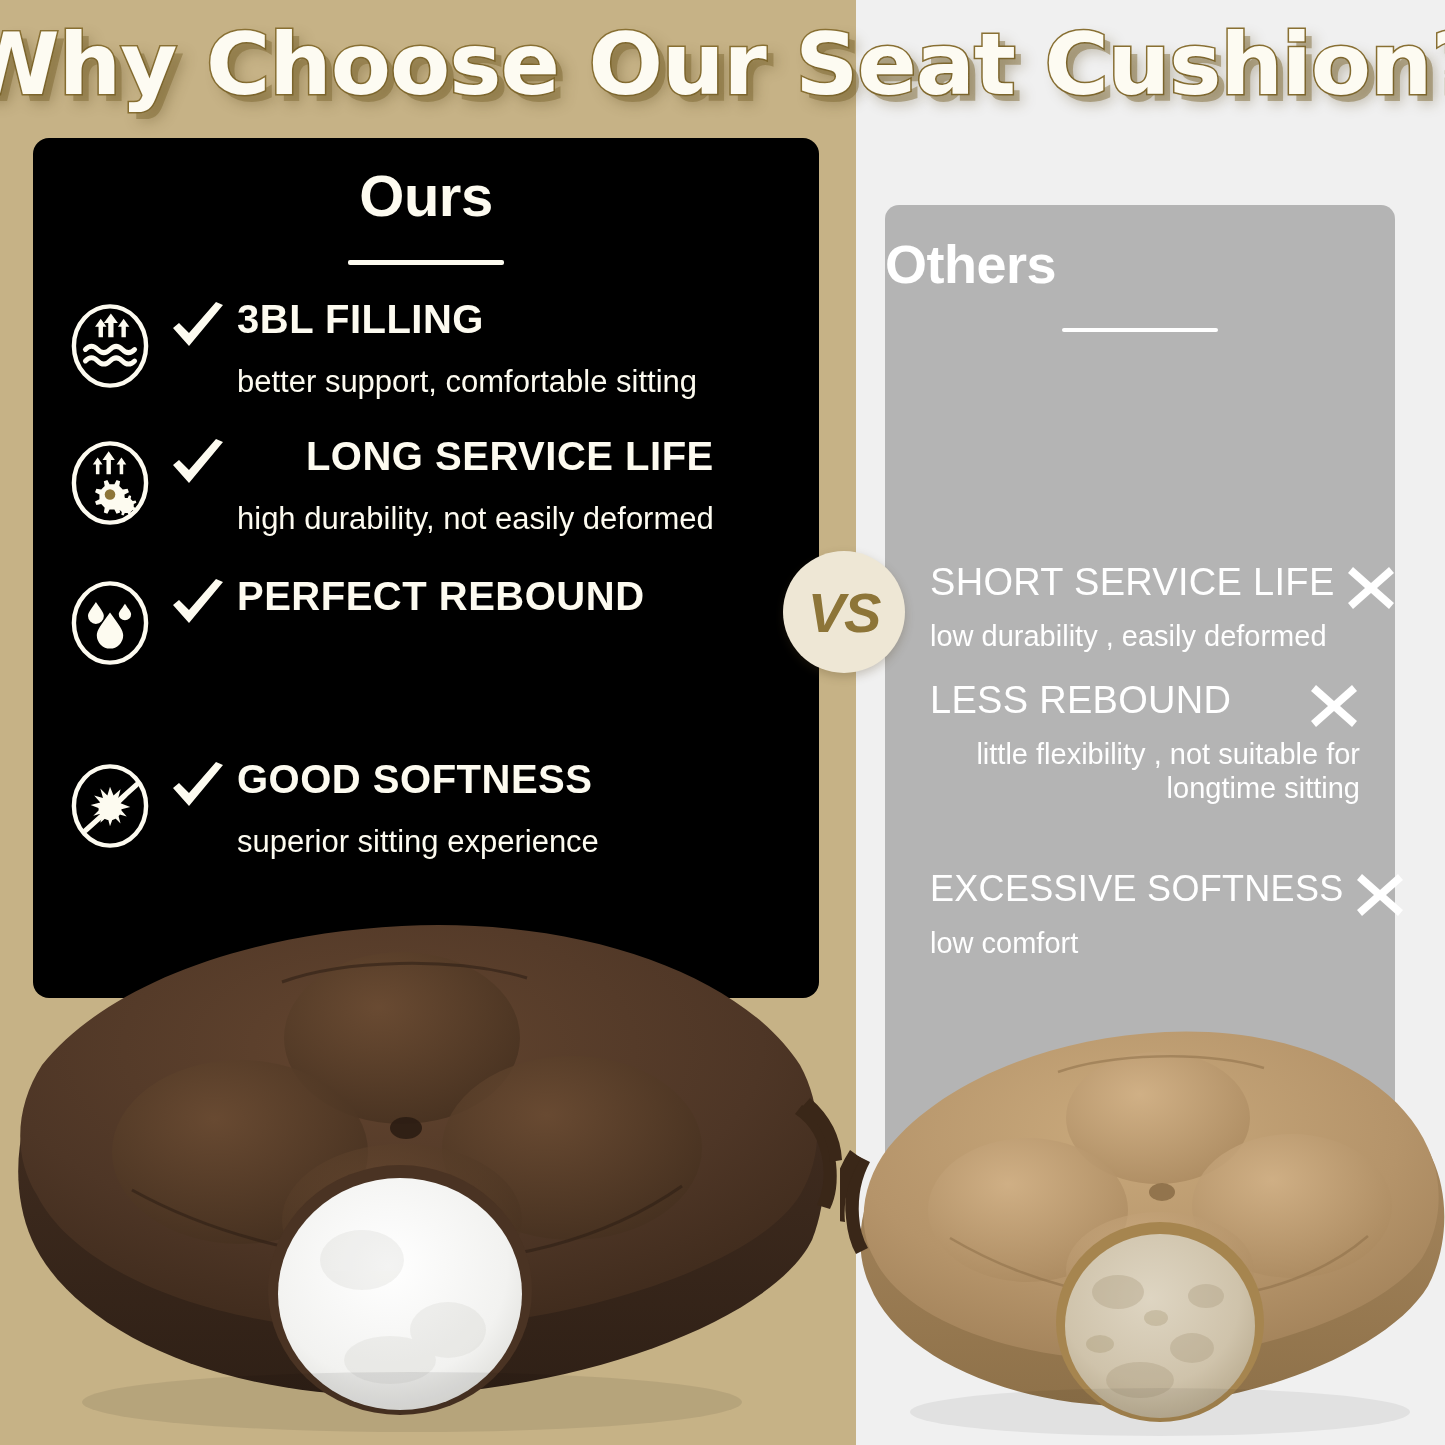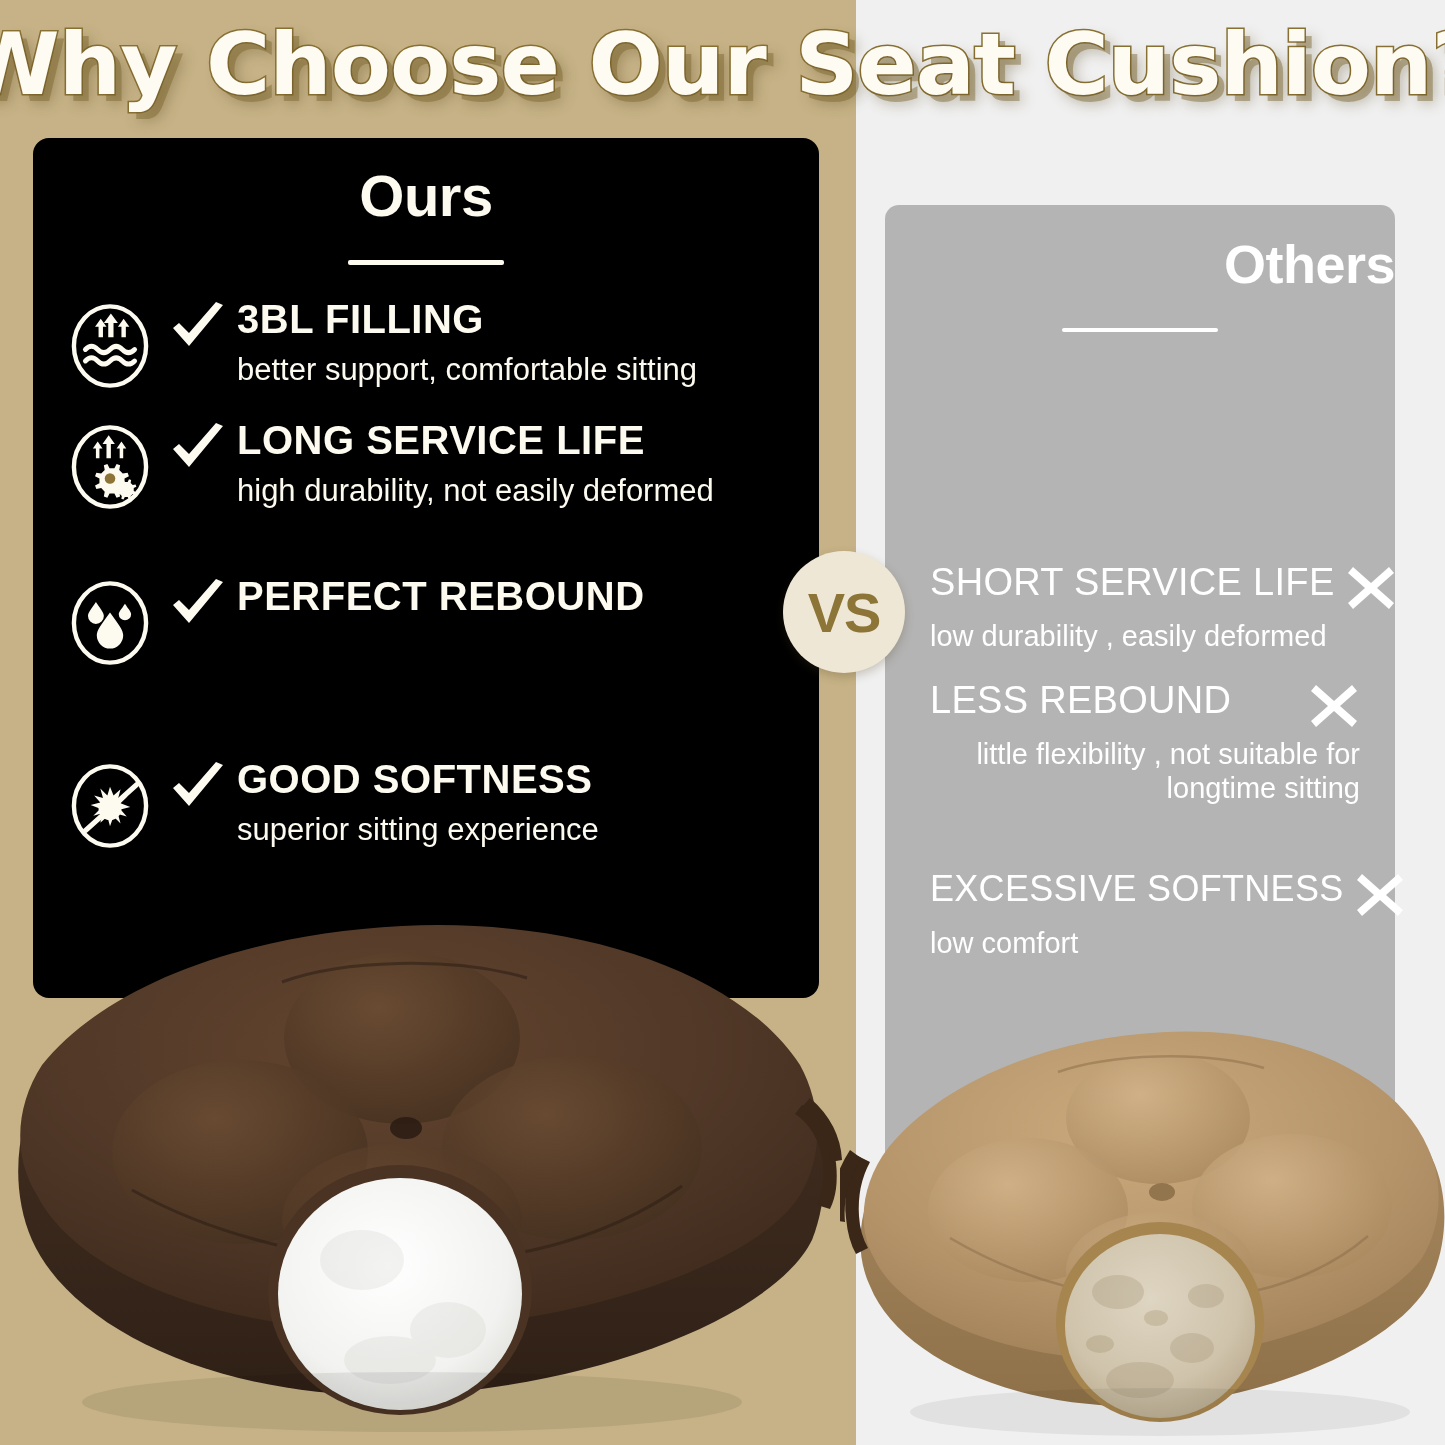--- a/index.html
+++ b/index.html
@@ -39,37 +39,37 @@
   .ours-rule{
     position:absolute;left:calc(50% - 78px);top:122px;width:156px;height:5px;
     background:#fdfbf0;border-radius:2px;
   }
 
   .feat{position:absolute;left:28px;display:flex;align-items:flex-start;}
   .feat .ic{width:98px;flex:0 0 98px;display:flex;align-items:center;justify-content:center;padding-top:4px;}
   .feat .ck{width:78px;flex:0 0 78px;display:flex;align-items:center;justify-content:center;padding-top:2px;}
   .feat .txt{padding-top:0;}
   .ftitle{font-size:40px;font-weight:bold;color:#fdfbf0;letter-spacing:.5px;line-height:1.05;white-space:nowrap;}
-  .fsub{font-size:31px;color:#fdfbf0;line-height:1.2;margin-top:11px;max-width:545px;}
+  .fsub{font-size:31px;color:#fdfbf0;line-height:1.2;margin-top:23px;max-width:545px;}
 
   
   .vs{
     position:absolute;left:783px;top:551px;width:122px;height:122px;border-radius:50%;
     background:#eee7d5;display:flex;align-items:center;justify-content:center;
-    box-shadow:0 4px 10px rgba(80,65,30,.25);z-index:20;
+    box-shadow:0 4px 10px rgba(80,65,30,.25);z-index:20;font-style:italic;
   }
   .vs span{font-size:56px;font-weight:bold;color:#8d7538;letter-spacing:-1px;}
 
   
   .card-others{
     position:absolute;left:885px;top:205px;width:510px;height:1050px;
     background:#b4b4b4;border-radius:14px;z-index:4;
   }
   .others-title{
-    position:absolute;left:0;top:28px;width:510px;text-align:right;
+    position:absolute;left:0;top:28px;width:510px;text-align:left;
     font-size:54px;font-weight:bold;color:#ffffff;letter-spacing:-.5px;
   }
   .others-rule{
     position:absolute;left:calc(50% - 78px);top:123px;width:156px;height:4px;
     background:#ffffff;border-radius:2px;
   }
   .ofeat{position:absolute;left:45px;width:430px;}
   .orow{display:flex;align-items:flex-start;justify-content:space-between;}
   .otitle{font-size:38px;color:#ffffff;letter-spacing:.3px;line-height:1.05;white-space:nowrap;}
   .osub{font-size:29px;color:#ffffff;line-height:1.17;margin-top:3px;}
@@ -114,21 +114,21 @@
         <svg width="60" height="58" viewBox="0 0 60 58">
           <path d="M5 28 L21 46 L55 5 L48 2 L21 33 L11 23 Z" fill="#fdfbf0"></path>
         </svg>
       </div>
       <div class="txt">
         <div class="ftitle">3BL FILLING</div>
         <div class="fsub">better support, comfortable sitting</div>
       </div>
     </div>
 
-    <div class="feat" style="top:281px;">
+    <div class="feat" style="top:297px;text-align:right;">
       <div class="ic">
         <svg width="88" height="88" viewBox="0 0 100 100">
           <ellipse cx="50" cy="50" rx="41" ry="45" fill="none" stroke="#fdfbf0" stroke-width="5"></ellipse>
           <g fill="#fdfbf0">
             <path d="M34 40 l0-11 -3.5 0 5.5-8 5.5 8 -3.5 0 0 11 z"></path>
             <path d="M46 40 l0-16 -4.5 0 7-10 7 10 -4.5 0 0 16 z"></path>
             <path d="M61 40 l0-11 -3.5 0 5.5-8 5.5 8 -3.5 0 0 11 z"></path>
           </g>
           <g fill="#fdfbf0">
             <path d="M43 48 l4-1.5 2.5 5 5.5 0 2.5-5 4 1.5 -1 5.5 4 4 5.5-1 1.5 4 -5 2.5 0 5.5 5 2.5 -1.5 4 -5.5-1 -4 4 1 5.5 -4 1.5 -2.5-5 -5.5 0 -2.5 5 -4-1.5 1-5.5 -4-4 -5.5 1 -1.5-4 5-2.5 0-5.5 -5-2.5 1.5-4 5.5 1 4-4 z"></path>

